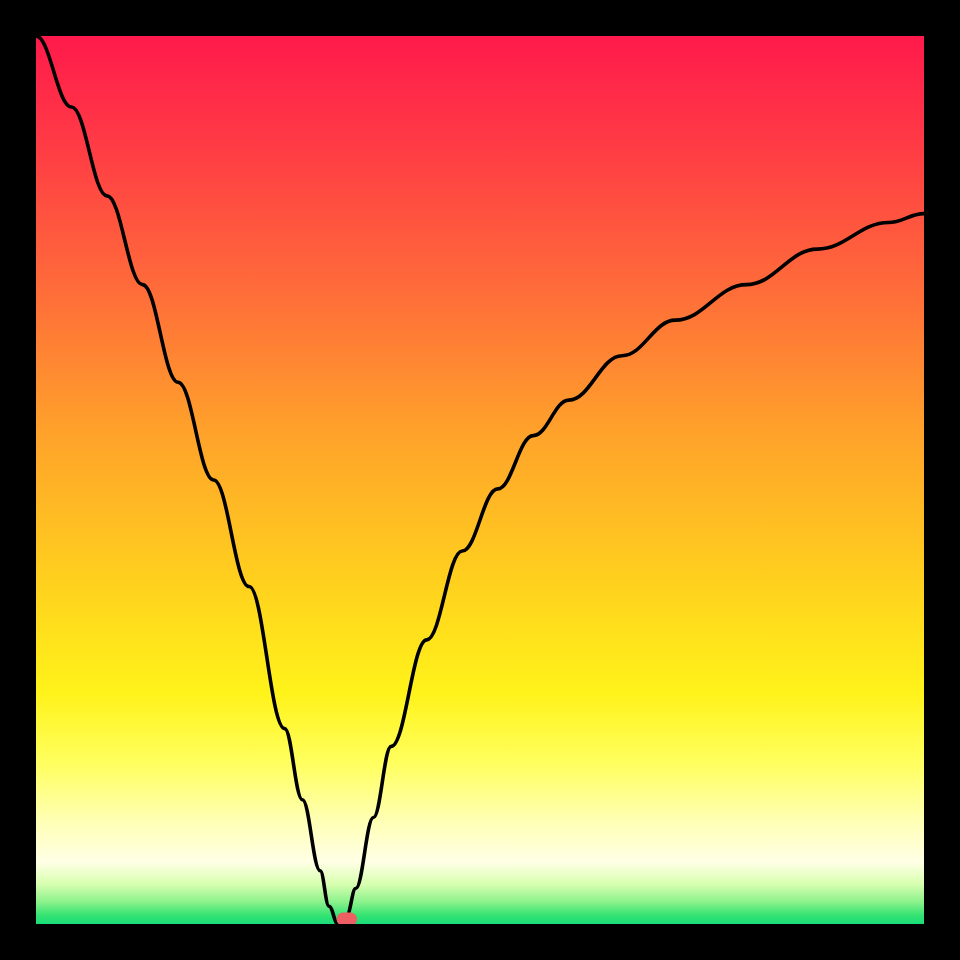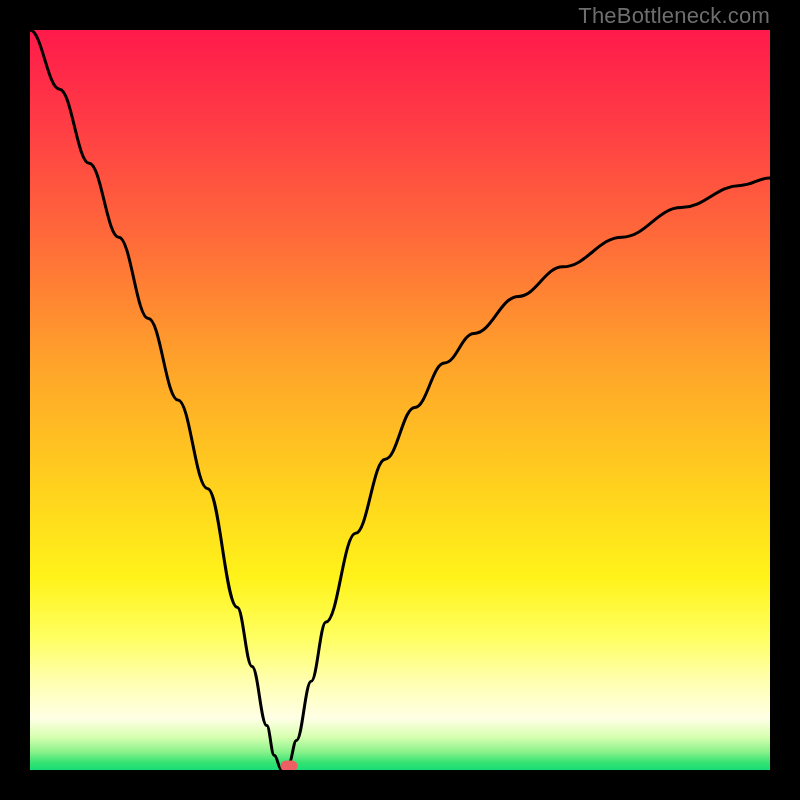--- a/index.html
+++ b/index.html
@@ -51,21 +51,20 @@
     width: 17px;
     height: 11px;
     border-radius: 6px;
     transform: translate(-50%, -50%);
   }
 </style>
 </head>
 <body>
 
 <div class="frame">
-  <div class="watermark">TheBottleneck.com</div>
   <div class="plot">
     <svg class="gradient" viewBox="0 0 740 740" preserveAspectRatio="none">
       <defs>
         <linearGradient id="bg-grad" x1="0" y1="0" x2="0" y2="1">
             <stop offset="0.00%" stop-color="#ff1a4b"></stop>
             <stop offset="12.00%" stop-color="#ff3a45"></stop>
             <stop offset="28.00%" stop-color="#ff6a3a"></stop>
             <stop offset="45.00%" stop-color="#ffa32a"></stop>
             <stop offset="62.00%" stop-color="#ffd21d"></stop>
             <stop offset="74.00%" stop-color="#fff31a"></stop>

